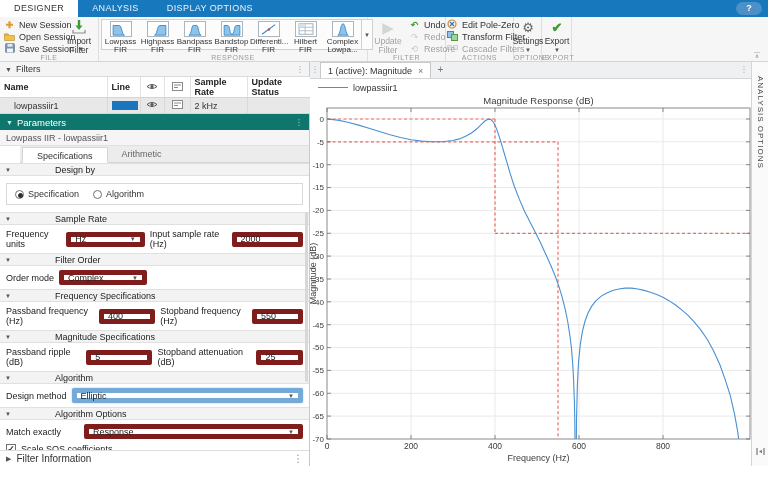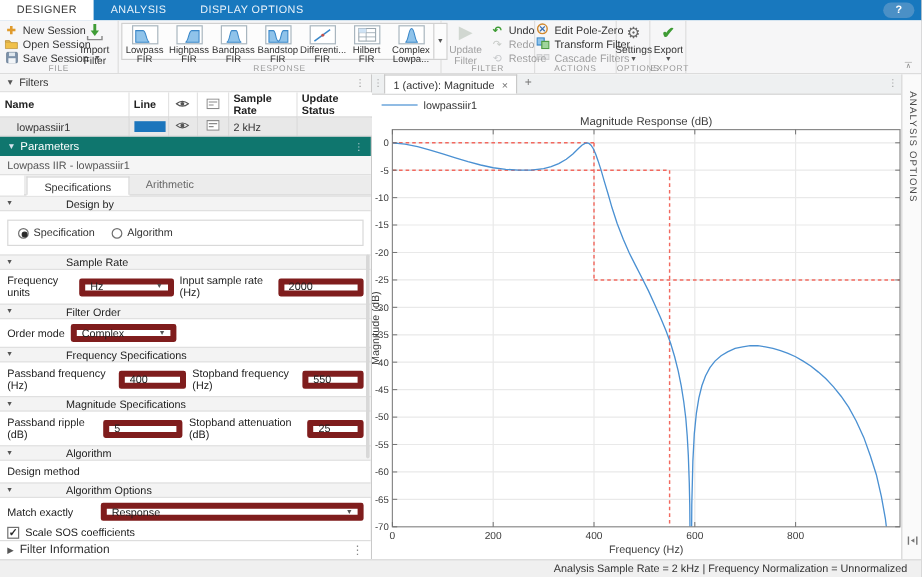--- a/index.html
+++ b/index.html
@@ -415,20 +415,24 @@
         <span>25</span>
       </div>
     </div>
 
     <div class="sec-h">
       <span class="arrow">▼</span>
       <span>Algorithm</span>
     </div>
     <div class="frow">
       <span>Design method</span>
+      <div class="fin fsel focused" style="flex:1;">
+        <span>Elliptic</span>
+        <span class="caret">▼</span>
+      </div>
     </div>
 
     <div class="sec-h">
       <span class="arrow">▼</span>
       <span>Algorithm Options</span>
     </div>
     <div class="frow">
       <span>Match exactly</span>
       <div class="fin fsel" style="flex:1;margin-left:18px;">
         <span>Response</span>
@@ -565,16 +569,13 @@
   <div class="right-strip">
     <div class="vtext">ANALYSIS OPTIONS</div>
     <div class="dock-ic">
       <svg width="9" height="9" viewBox="0 0 9 9">
           <path d="M1 1 V8 M8 1 V8" stroke="#777" stroke-width="1.2"></path>
           <path d="M3 4.5 L6 2.8 V6.2 Z" fill="#777"></path>
         </svg>
     </div>
   </div>
 
-  <div class="status-bar">
-    <span>Analysis Sample Rate = 2 kHz | Frequency Normalization = Unnormalized</span>
-  </div>
 </div>
 
 </body></html>

